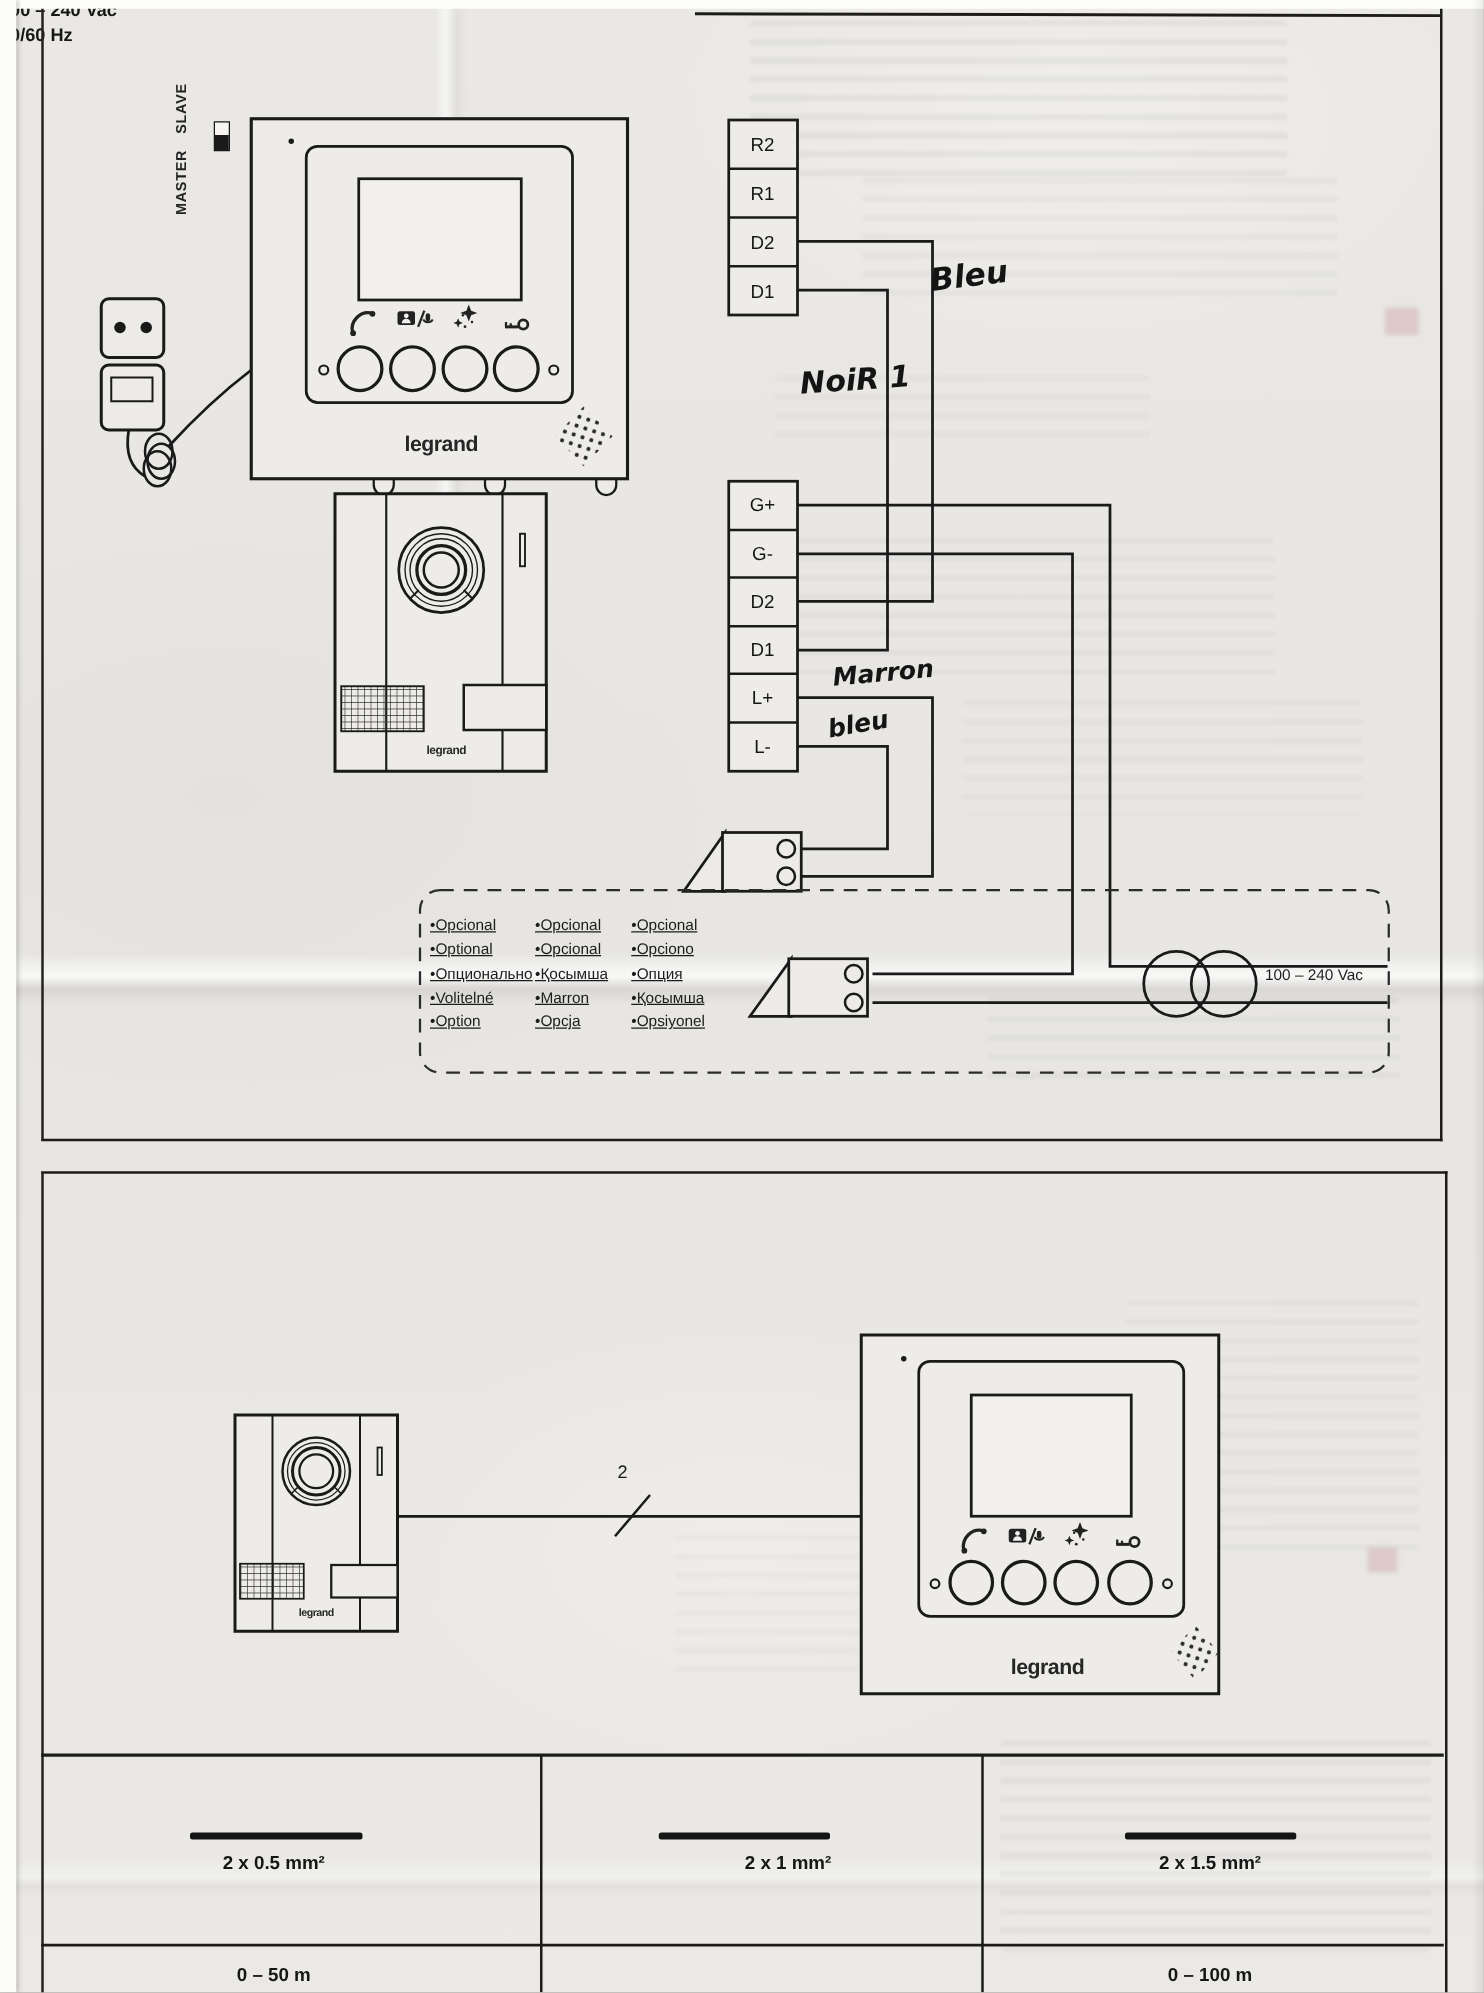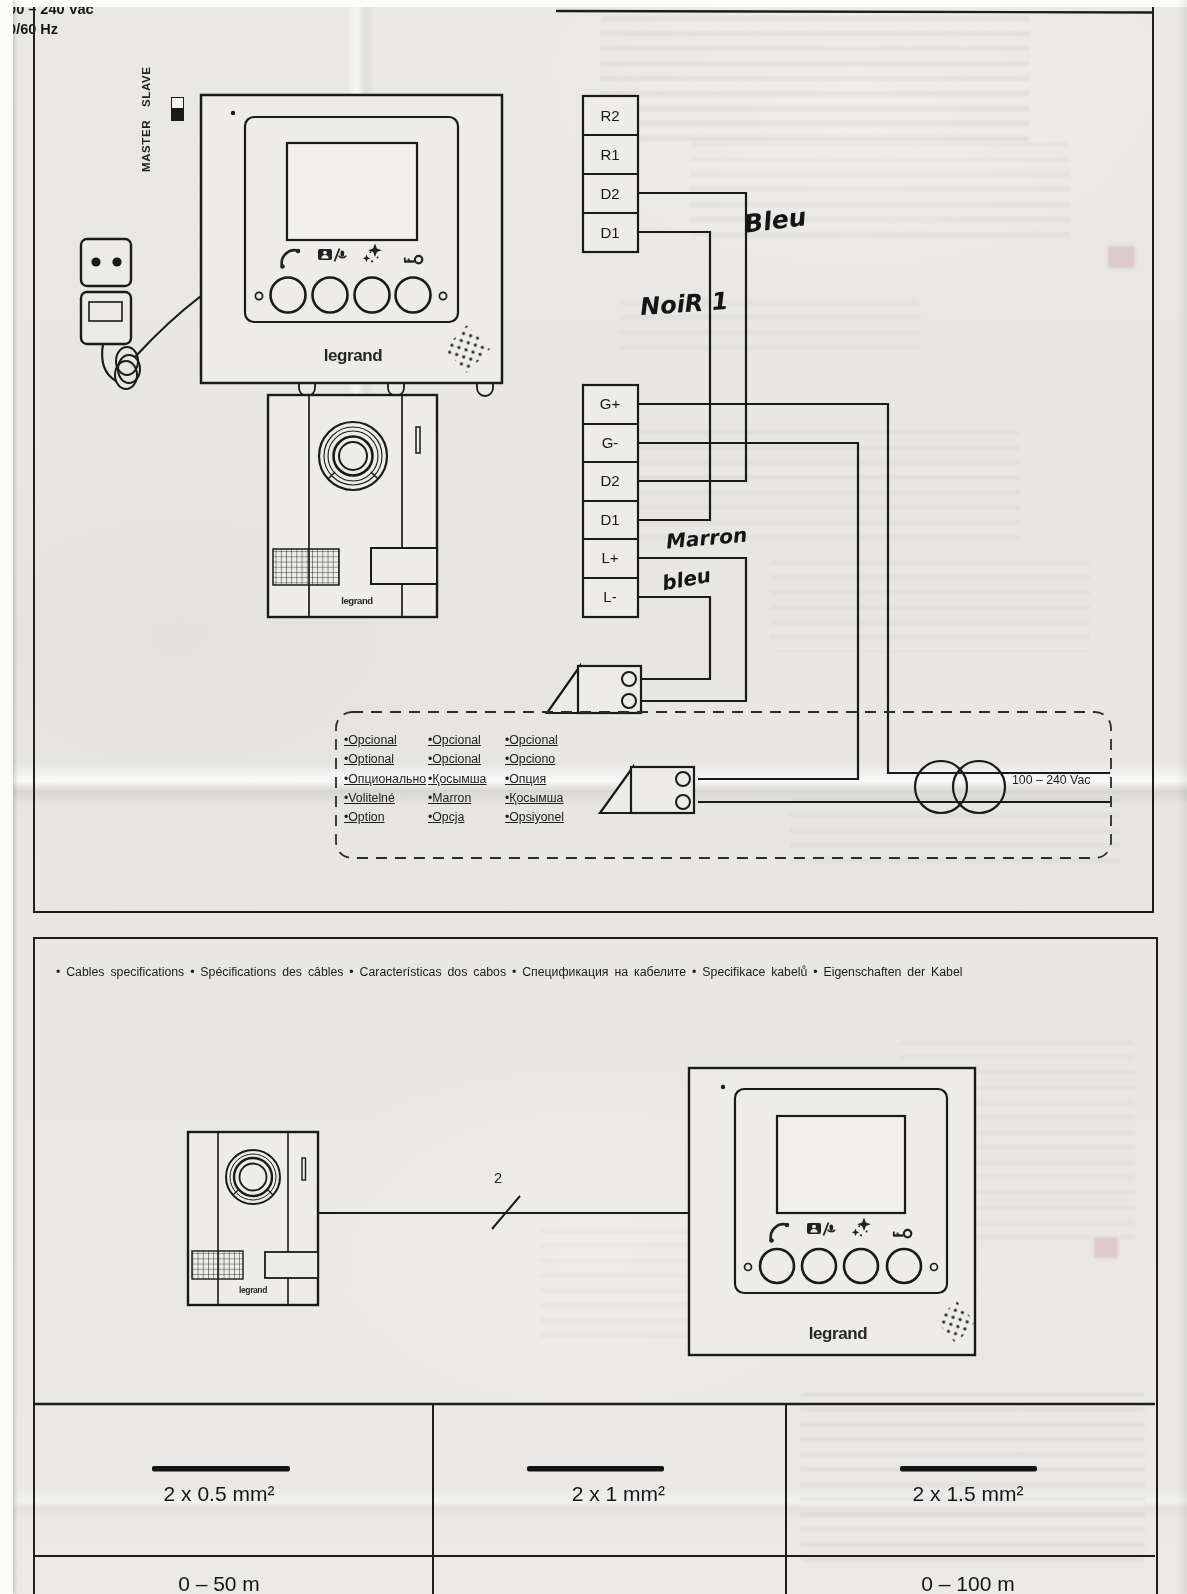--- a/index.html
+++ b/index.html
@@ -29,21 +29,21 @@
     transform:rotate(-90deg);transform-origin:left bottom;white-space:nowrap;}
   .switch{position:absolute;left:171px;top:97px;width:11px;height:22px;border:1.7px solid #1a1a1a;
     background:linear-gradient(180deg,#f6f5f3 0 47%,#1a1a1a 47% 100%);}
   .brand{position:absolute;font-weight:bold;letter-spacing:-.4px;color:#262626;text-align:center;}
   .hand{position:absolute;font-family:"DejaVu Sans",sans-serif;font-style:italic;font-weight:bold;color:#141414;white-space:nowrap;}
   .optional-col{position:absolute;font-size:12.3px;line-height:19.3px;color:#1c1c1c;white-space:nowrap;}
   .optional-col span{display:block;text-decoration:underline;}
   .mains{position:absolute;left:1012px;top:773px;font-size:12.3px;color:#1d1d1d;white-space:nowrap;}
   .cables-header{position:absolute;left:56px;top:963px;font-size:12.3px;line-height:18.2px;color:#1c1c1c;word-spacing:2.5px;}
   .cables-header div{white-space:nowrap;}
-  .cell-label{position:absolute;font-size:21px;font-weight:400;color:#161616;text-align:center;white-space:nowrap;}
+  .cell-label{position:absolute;font-size:15px;font-weight:700;color:#161616;text-align:center;white-space:nowrap;}
   .wire-count{position:absolute;left:494px;top:1170px;font-size:14.5px;color:#1b1b1b;}
   .margin-top{position:absolute;left:0;top:0;width:1187px;height:7px;background:#fdfdfc;}
   .margin-left{position:absolute;left:0;top:0;width:13px;height:1594px;background:#fcfcfb;box-shadow:2px 0 3px rgba(90,90,85,.25);}
   .edge-right{position:absolute;right:0;top:0;width:10px;height:1594px;background:linear-gradient(90deg,rgba(0,0,0,0),rgba(0,0,0,.07));}
 </style>
 </head>
 <body>
 
 <div id="scan">
 
@@ -297,21 +297,20 @@
   </div>
   <div class="optional-col" style="left:505px;top:731px;">
     <span>•Opcional</span>
     <span>•Opciono</span>
     <span>•Опция</span>
     <span>•Қосымша</span>
     <span>•Opsiyonel</span>
   </div>
 
   <div class="cables-header">
-    <div>•  Cables specifications   •  Spécifications des câbles  • Características dos cabos  •  Спецификация на кабелите •  Specifikace kabelů  •  Eigenschaften der Kabel</div>
   </div>
 
   <span class="wire-count">2</span>
 
   <span class="brand" style="left:233px;top:1285px;width:40px;font-size:8.5px;">legrand</span>
   <span class="brand" style="left:805px;top:1324px;width:66px;font-size:17px;">legrand</span>
 
   <span class="cell-label" style="left:149px;top:1482px;width:140px;">2 x 0.5 mm²</span>
   <span class="cell-label" style="left:525px;top:1482px;width:140px;text-align:right;">2 x 1 mm²</span>
   <span class="cell-label" style="left:898px;top:1482px;width:140px;">2 x 1.5 mm²</span>

